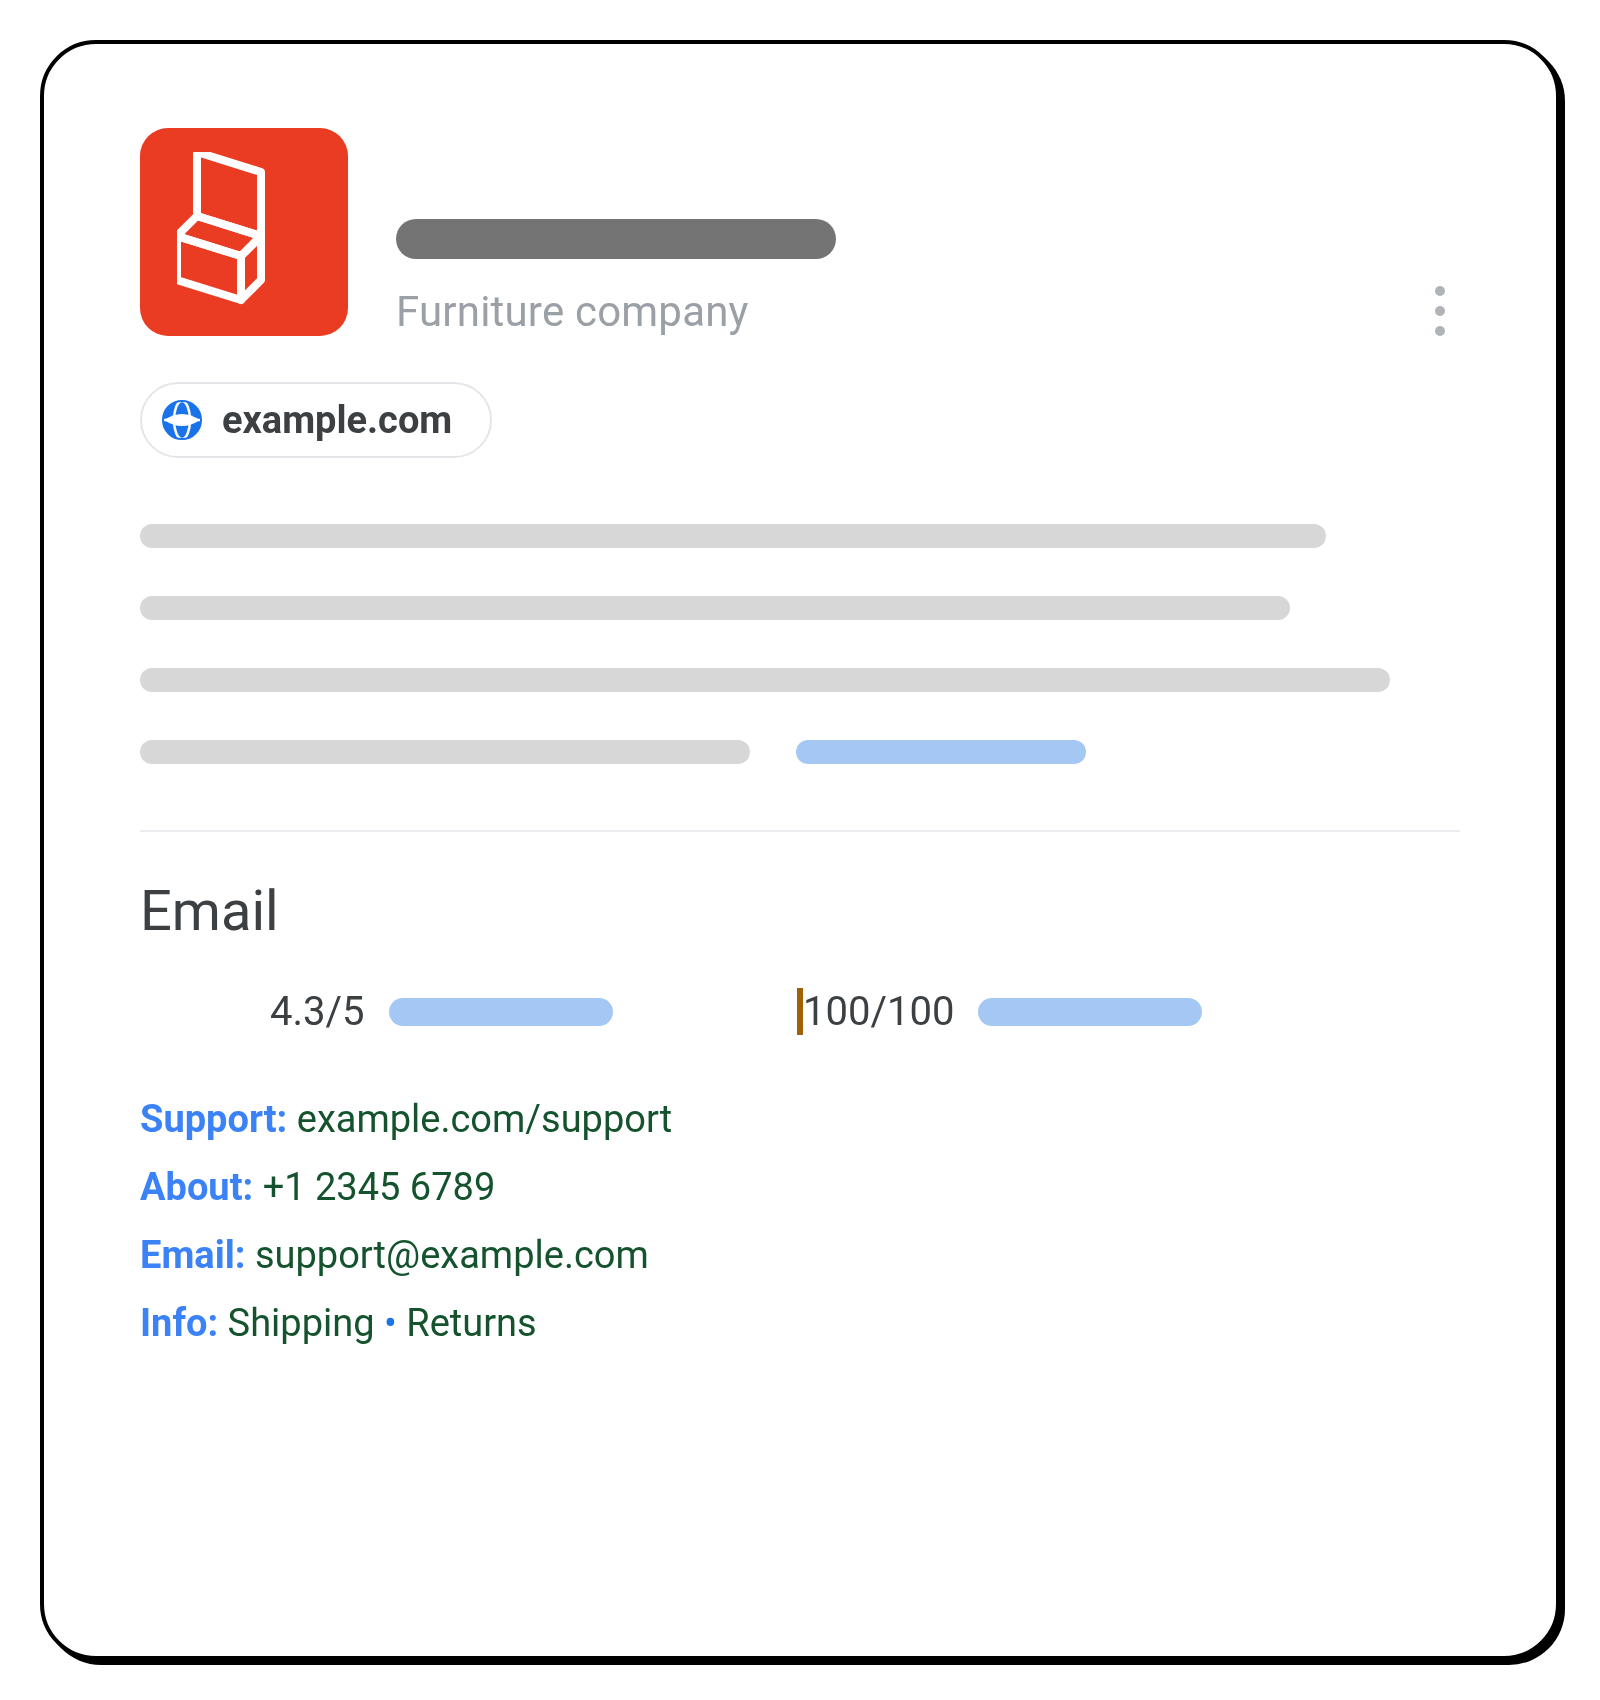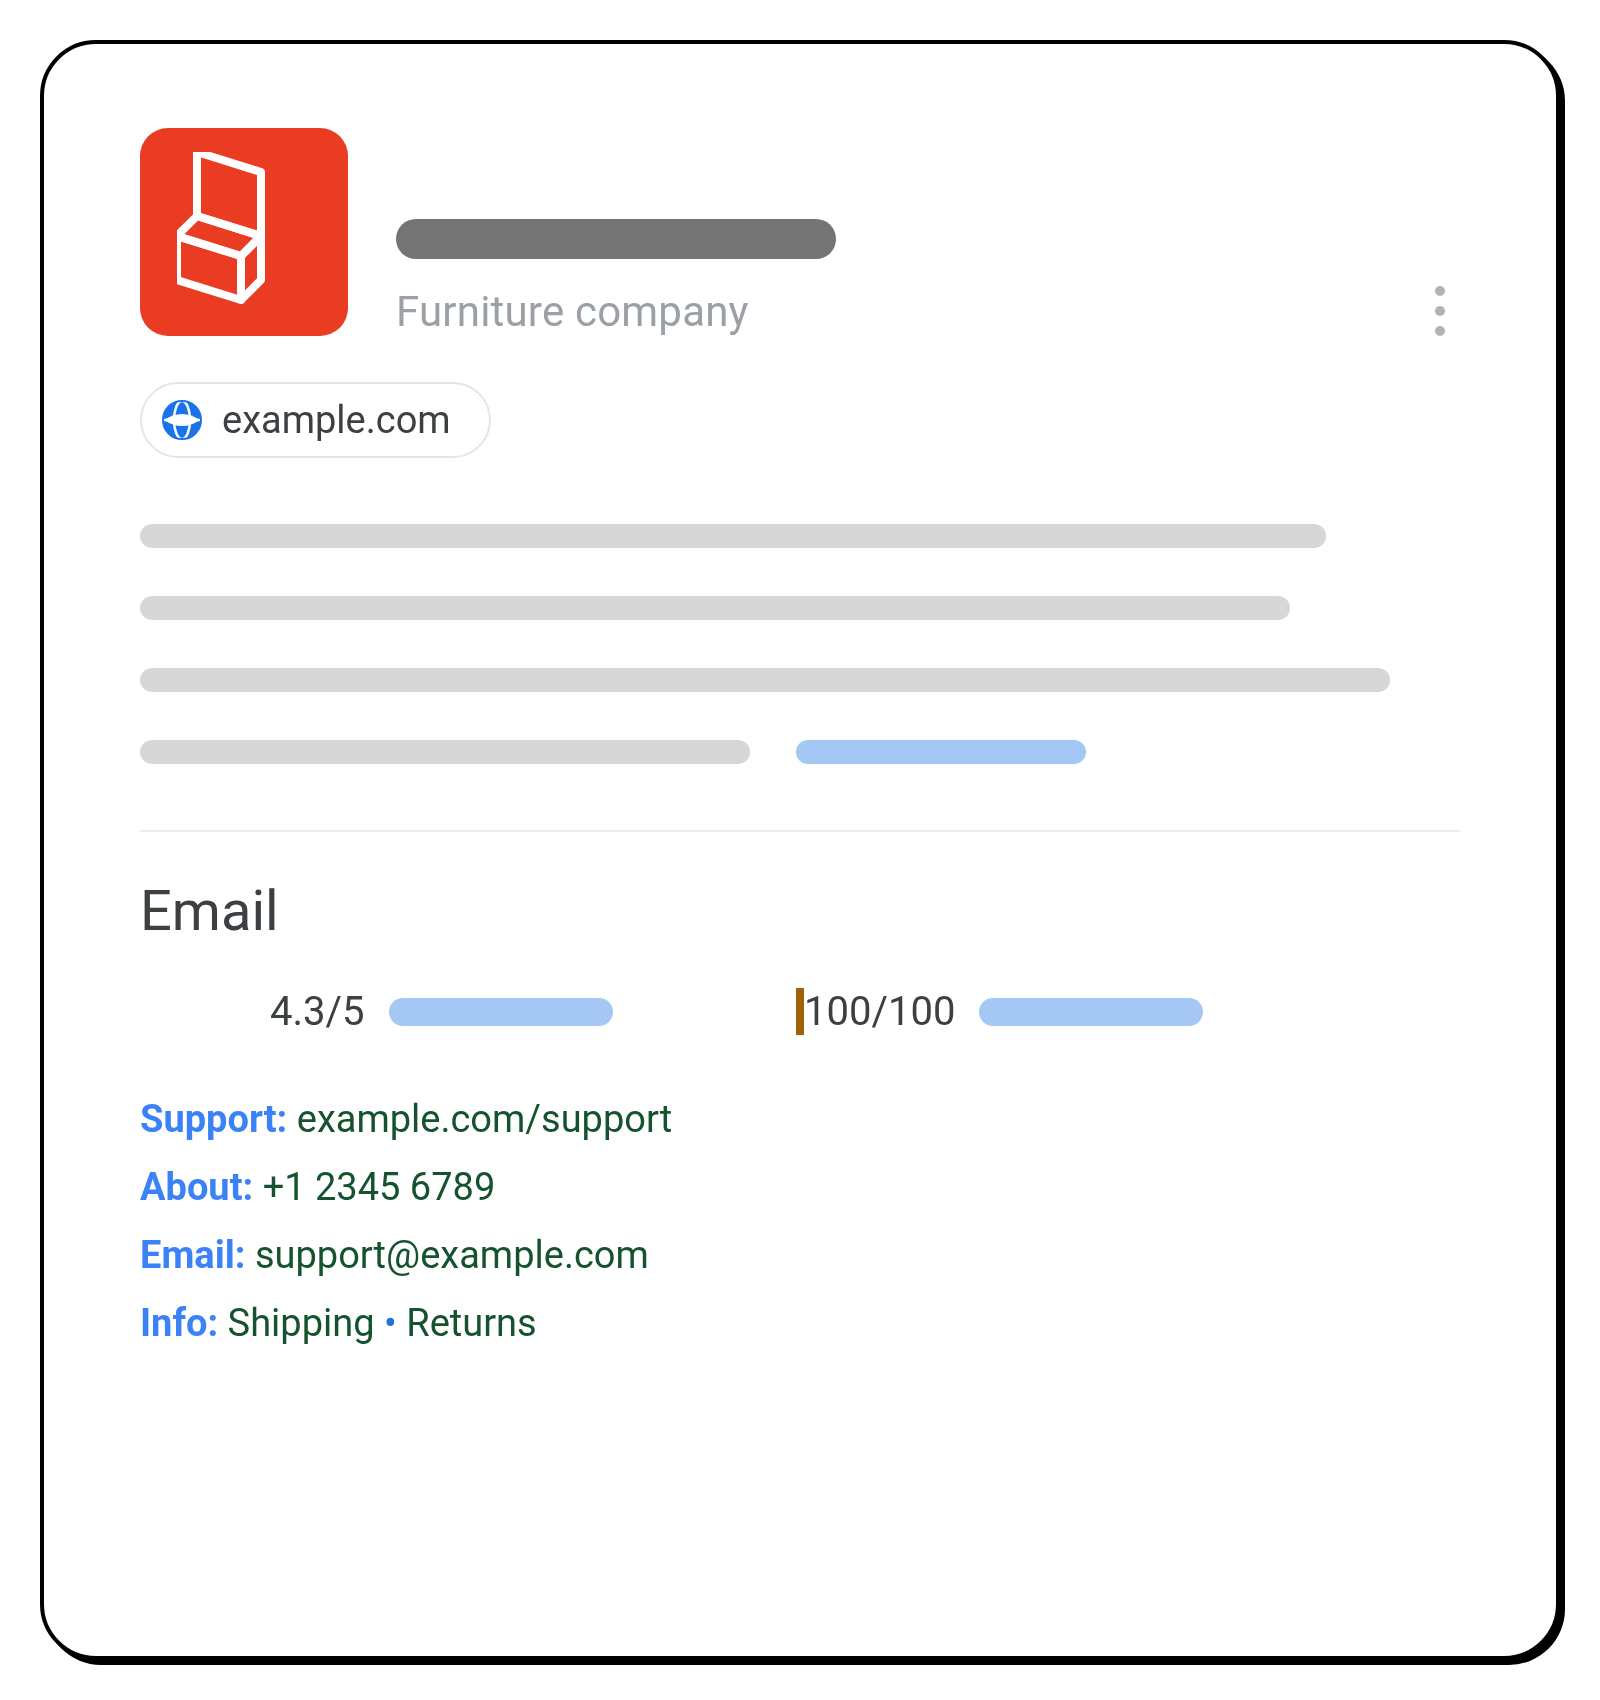--- a/index.html
+++ b/index.html
@@ -60,21 +60,21 @@
     height: 76px;
     padding: 0 38px 0 20px;
     border: 2px solid #e4e6ea;
     border-radius: 40px;
     gap: 20px;
   }
   .globe {
     width: 40px; height: 40px; border-radius: 50%;
     display: flex; align-items: center; justify-content: center;
   }
-  .url-chip .text { font-size: 38px; color: #3c4043; }
+  .url-chip .text { font-size: 38px; color: #3c4043; font-weight: bold; }
   .skel-block { margin-top: 66px; }
   .skel {
     height: 24px; border-radius: 12px; background: #d7d7d7;
     margin-bottom: 48px;
   }
   .skel.w1 { width: 1186px; }
   .skel.w2 { width: 1150px; }
   .skel.w3 { width: 1250px; }
   .skel-row { display: flex; gap: 46px; }
   .skel.w4 { width: 610px; margin-bottom: 0; }
@@ -97,21 +97,21 @@
   }
   .stat {
     flex: 1;
     display: flex; flex-direction: row; align-items: center;
     gap: 24px;
   }
   .stat .val { font-size: 40px; color: #3c4043; }
   .stat .pill {
     width: 224px; height: 28px; border-radius: 14px; background: #a4c7f4;
   }
-  .stat.sep { border-left: 8px solid #a16207; }
+  .stat.sep { border-left: 6px solid #a16207; }
   .contact { margin-top: 62px; }
   .contact .row {
     font-size: 38px;
     margin-bottom: 24px;
   }
   .contact .lbl { font-weight: 700; color: #3b82f6; }
   .contact .link { color: #14532d; }
   .contact .dot { color: #1a73e8; }
 </style>
 </head>

